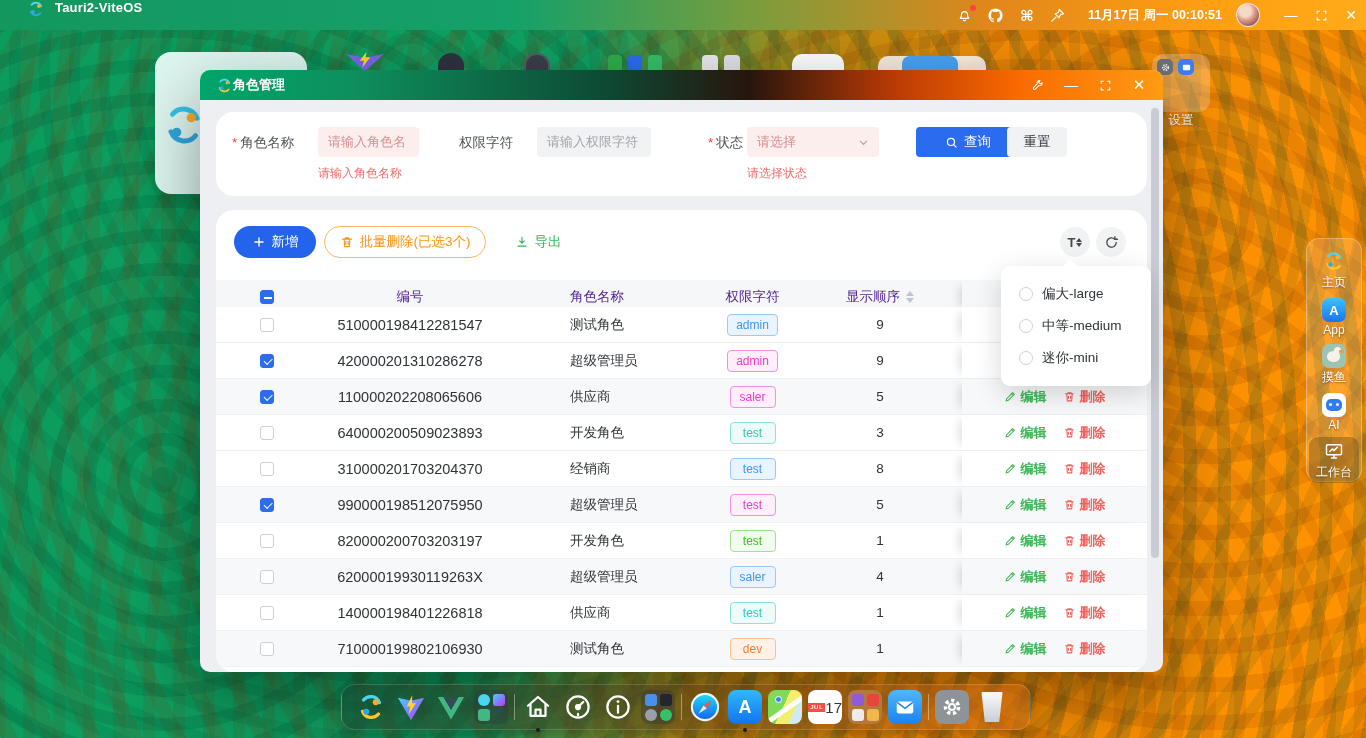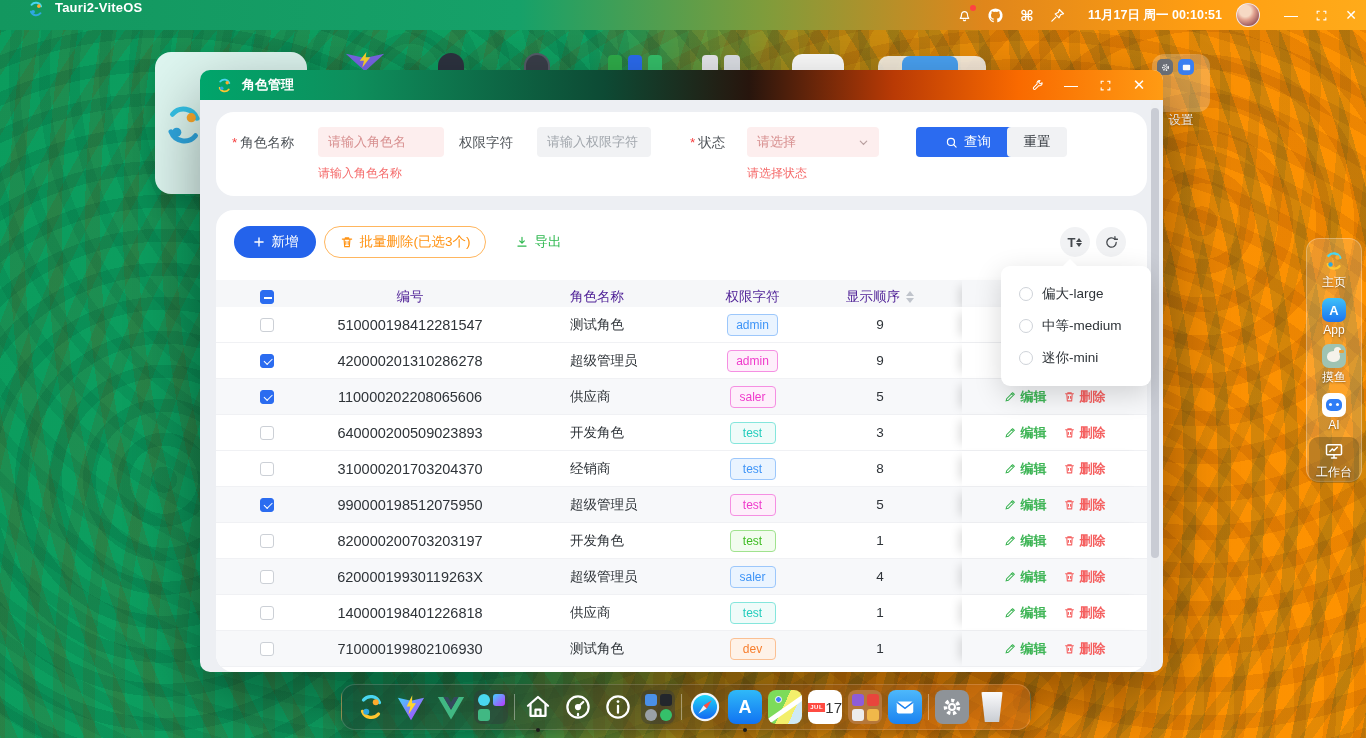--- a/index.html
+++ b/index.html
@@ -56,21 +56,21 @@
   .si-fish .beak{position:absolute;left:17px;top:6px;width:5px;height:3px;background:#e8a23c;border-radius:1px}
   .si-ai{background:#fff}
   .si-ai .head{width:16px;height:12px;border-radius:5px;background:#2f7df6;position:relative}
   .si-ai .head i{position:absolute;top:4px;width:3px;height:3px;border-radius:50%;background:#fff}
   
   .window{position:absolute;left:200px;top:70px;width:963px;height:602px;z-index:10;border-radius:10px;overflow:hidden;
     background:#edeff3;box-shadow:0 24px 70px rgba(0,0,0,.4)}
   .titlebar{height:30px;display:flex;align-items:center;color:#fff;
     background:linear-gradient(90deg,#00a56b 0%,#0e8f5c 16%,#0d4a34 42%,#27150d 57%,#b93a05 72%,#f96a00 85%,#ff9b13 100%)}
   .titlebar .tlogo{width:17px;height:17px;margin-left:16px}
-  .titlebar .ttl{font-size:13px;font-weight:bold;margin-left:9px}
+  .titlebar .ttl{font-size:13px;font-weight:bold;}
   .t-ctrls{position:absolute;right:14px;top:0;height:30px;display:flex;align-items:center;gap:14px}
   .t-ctrls .tc{width:20px;height:20px;display:flex;align-items:center;justify-content:center}
   .t-ctrls svg{width:13px;height:13px}
   .card{position:absolute;background:#fff;border-radius:18px}
   .form-card{left:16px;top:42px;width:931px;height:84px}
   .table-card{left:16px;top:140px;width:931px;height:462px;overflow:hidden}
   
   .f-lbl{position:absolute;top:22px;font-size:13.5px;color:#4e5358;white-space:nowrap}
   .req::before{content:"*";color:#f53f3f;margin-right:3px}
   .f-in{position:absolute;top:15px;height:30px;border-radius:4px;display:flex;align-items:center;
@@ -314,27 +314,27 @@
         <svg viewBox="0 0 24 24" fill="none" stroke="#fff" stroke-width="2" stroke-linecap="round">
             <path d="M4 8V4h4M16 4h4v4M20 16v4h-4M8 20H4v-4"></path>
           </svg>
       </span>
       <span class="tc" style="font-size:15px;color:#fff">✕</span>
     </div>
   </div>
 
   <div class="card form-card">
     <span class="f-lbl req" style="left:16px">角色名称</span>
-    <span class="f-in err-in" style="left:102px;width:126px">请输入角色名</span>
+    <span class="f-in err-in" style="left:102px;width:101px">请输入角色名</span>
     <span class="f-err" style="left:102px">请输入角色名称</span>
 
     <span class="f-lbl" style="left:243px">权限字符</span>
     <span class="f-in gray-in" style="left:321px;width:114px">请输入权限字符</span>
 
-    <span class="f-lbl req" style="left:474px">状态</span>
+    <span class="f-lbl req" style="left:492px">状态</span>
     <span class="f-in err-in" style="left:531px;width:132px">
       <span>请选择</span>
       <svg class="sel-chев" style="margin-left:auto;width:11px;height:11px" viewBox="0 0 24 24" fill="none" stroke="#b9a0a0" stroke-width="2.6" stroke-linecap="round">
           <path d="M5 9l7 7 7-7"></path>
         </svg>
     </span>
     <span class="f-err" style="left:531px">请选择状态</span>
 
     <button class="btn btn-q">
       <svg viewBox="0 0 24 24" fill="none" stroke="#fff" stroke-width="2.2" stroke-linecap="round">

